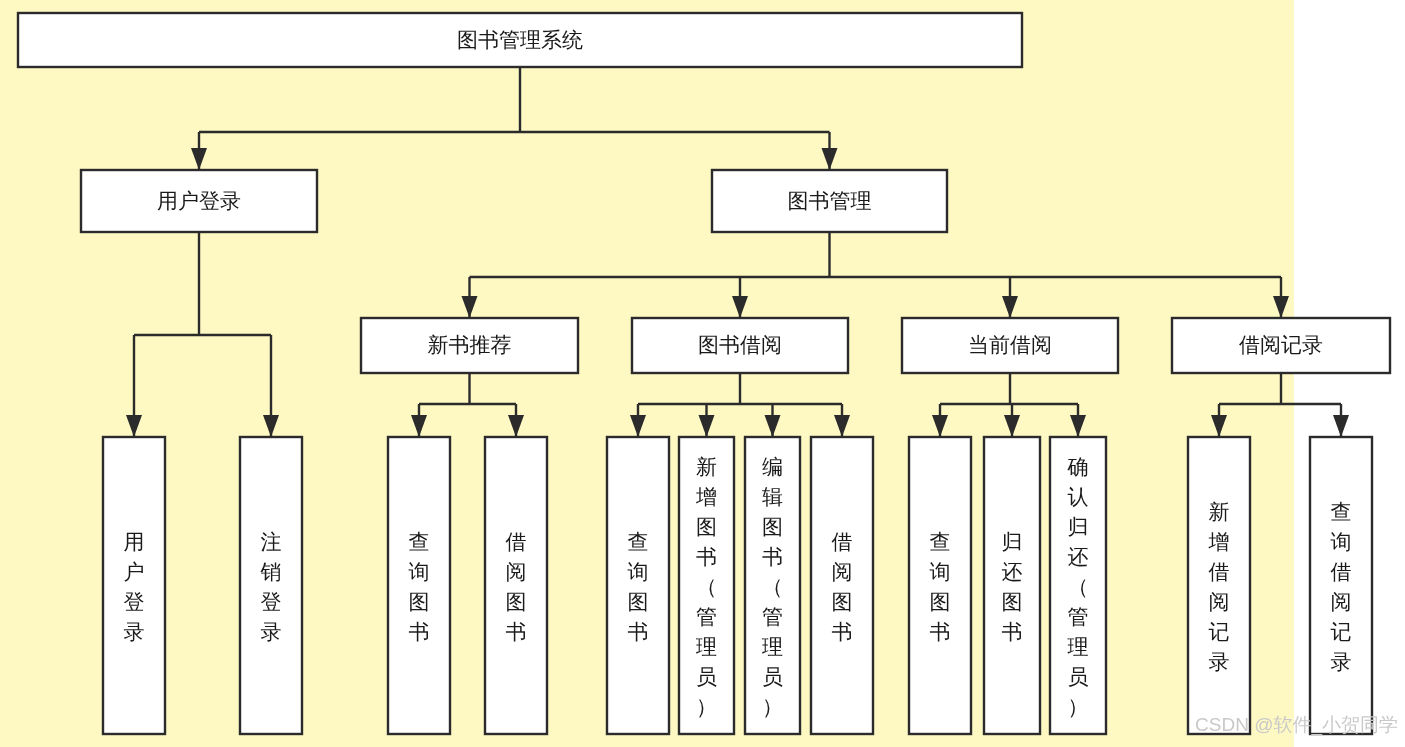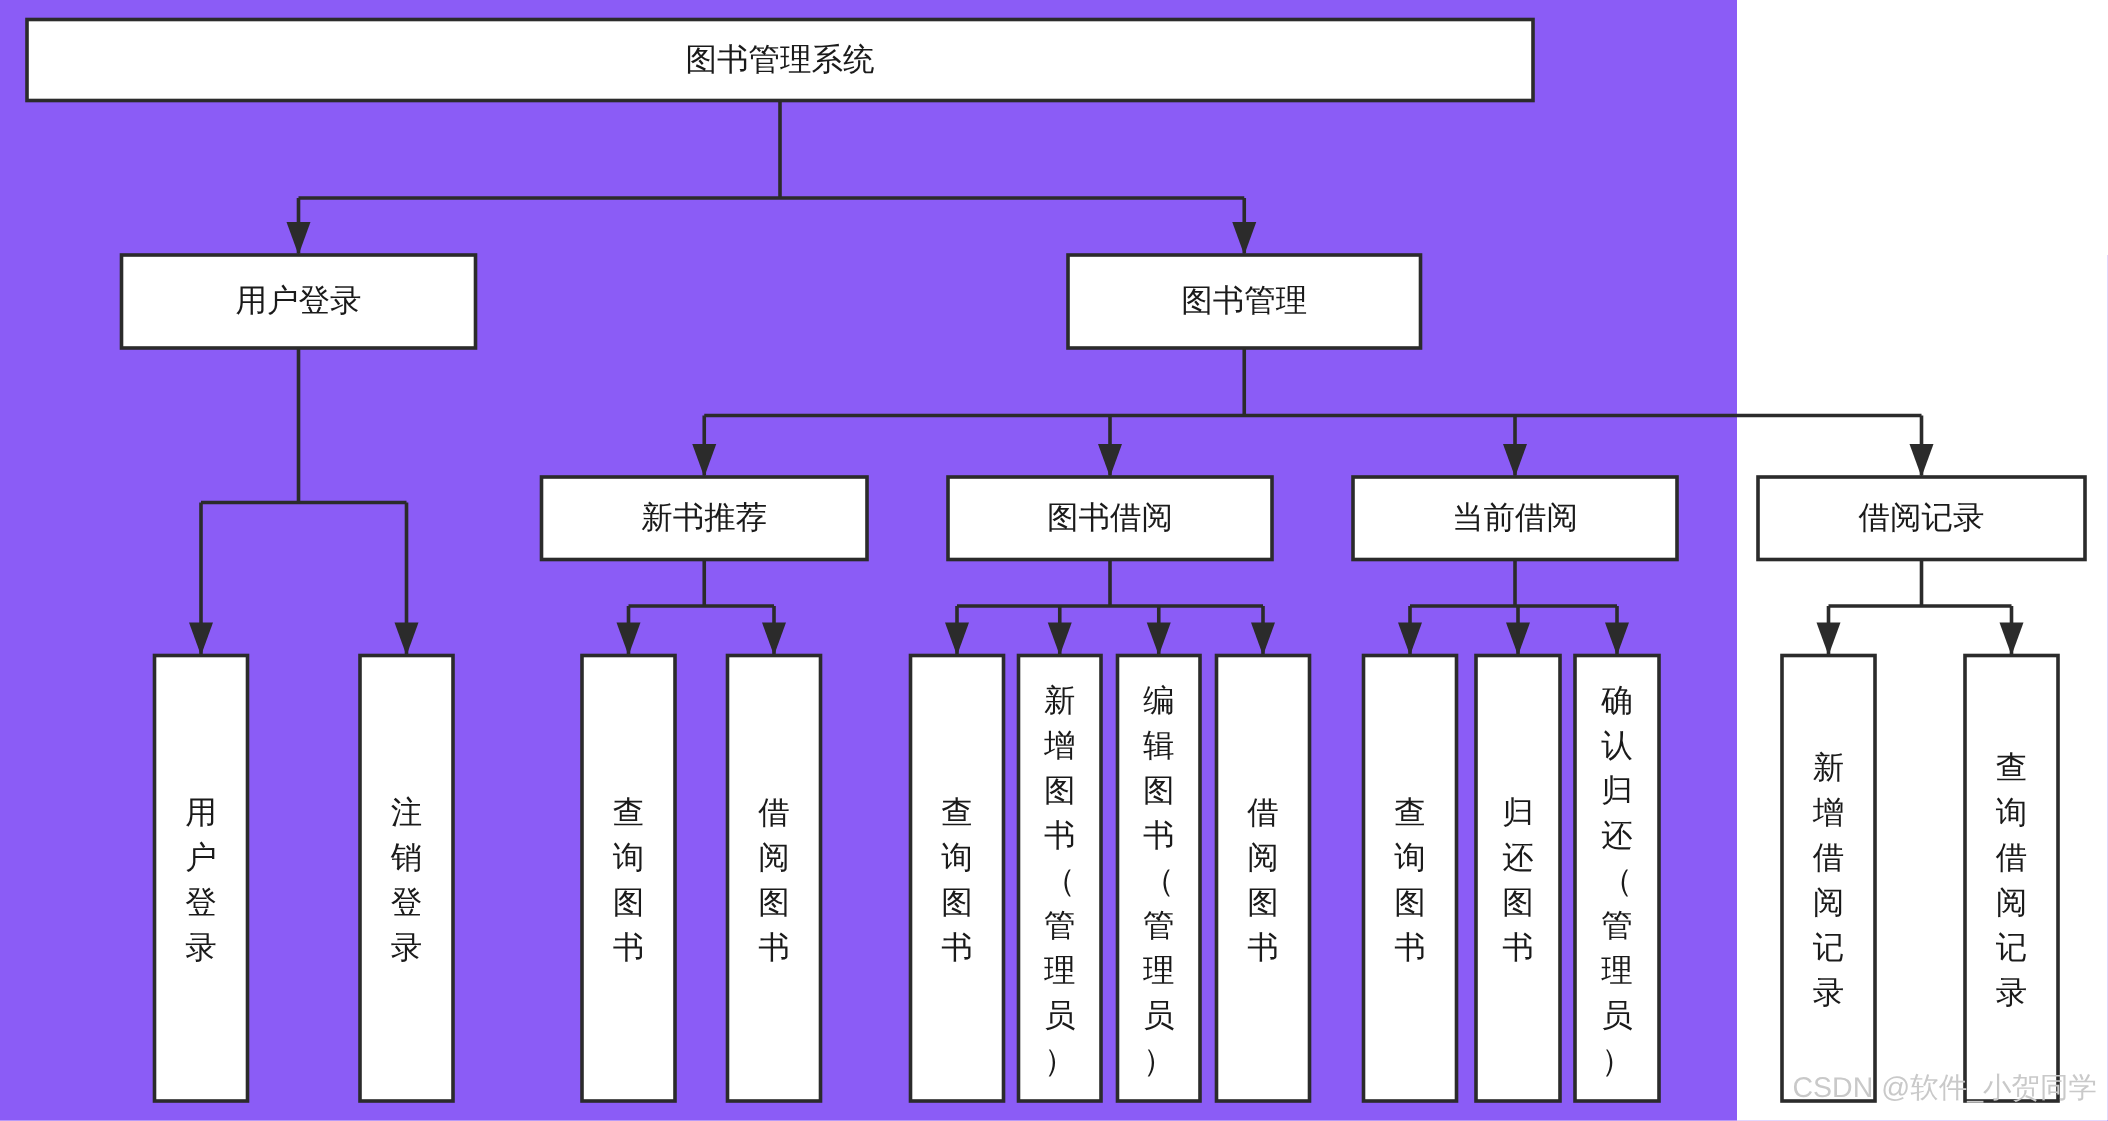--- a/index.html
+++ b/index.html
@@ -9,23 +9,23 @@
   }
   body {
     width: 1405px;
     height: 747px;
     font-family: "Liberation Sans", "DejaVu Sans", sans-serif;
     overflow: hidden;
     position: relative;
   }
   #diagram-root {
     position: relative;
-    width: 1158px;
+    width: 1294px;
     height: 747px;
-    background: #8b5cf6;
+    background: #fef9c3;
   }
   svg.diagram-canvas {
     position: absolute;
     top: 0;
     left: 0;
     width: 1405px;
     height: 747px;
     display: block;
   }
   .node-box {

